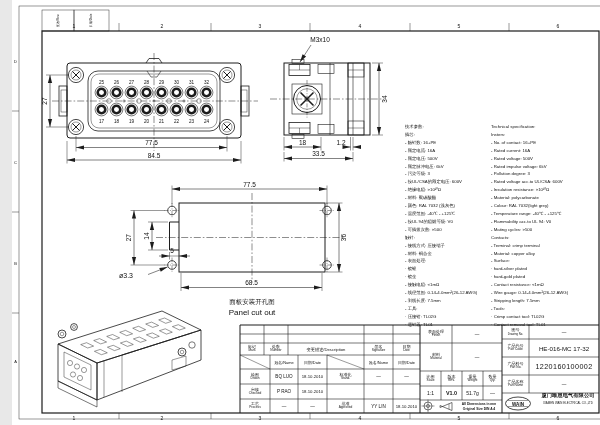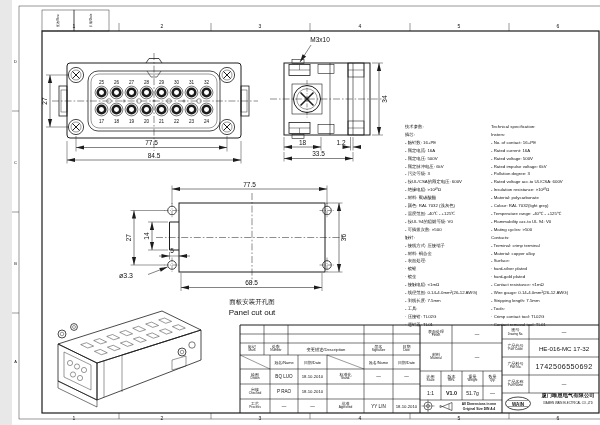--- a/index.html
+++ b/index.html
@@ -505,21 +505,21 @@
 <div class="cell val" style="left:517px;top:325px;width:70px;height:14px;">—</div>
 <div class="cell stack" style="left:490px;top:339px;width:27px;height:18px;">
       <span class="zh">产品代号</span>
       <span class="en">Part Code</span>
     </div>
 <div class="cell big" style="left:517px;top:339px;width:70px;height:18px;">HE-016-MC 17-32</div>
 <div class="cell stack" style="left:490px;top:357px;width:27px;height:18px;">
       <span class="zh">产品料号</span>
       <span class="en">Part No.</span>
     </div>
-<div class="cell bigger" style="left:517px;top:357px;width:70px;height:18px;">1742506550692</div>
+<div class="cell bigger" style="left:517px;top:357px;width:70px;height:18px;">1220160100002</div>
 <div class="cell stack" style="left:490px;top:375px;width:27px;height:18px;">
       <span class="zh">产品名称</span>
       <span class="en">Part Name</span>
     </div>
 <div class="cell val" style="left:517px;top:375px;width:70px;height:18px;">—</div>
 <div class="cell stack company" style="left:521px;top:393px;width:66px;height:20px;align-items:center;">
       <span class="co-zh">厦门唯恩电气有限公司</span>
       <span class="co-en">XIAMEN WAIN ELECTRICAL CO.,LTD</span>
     </div>
 

